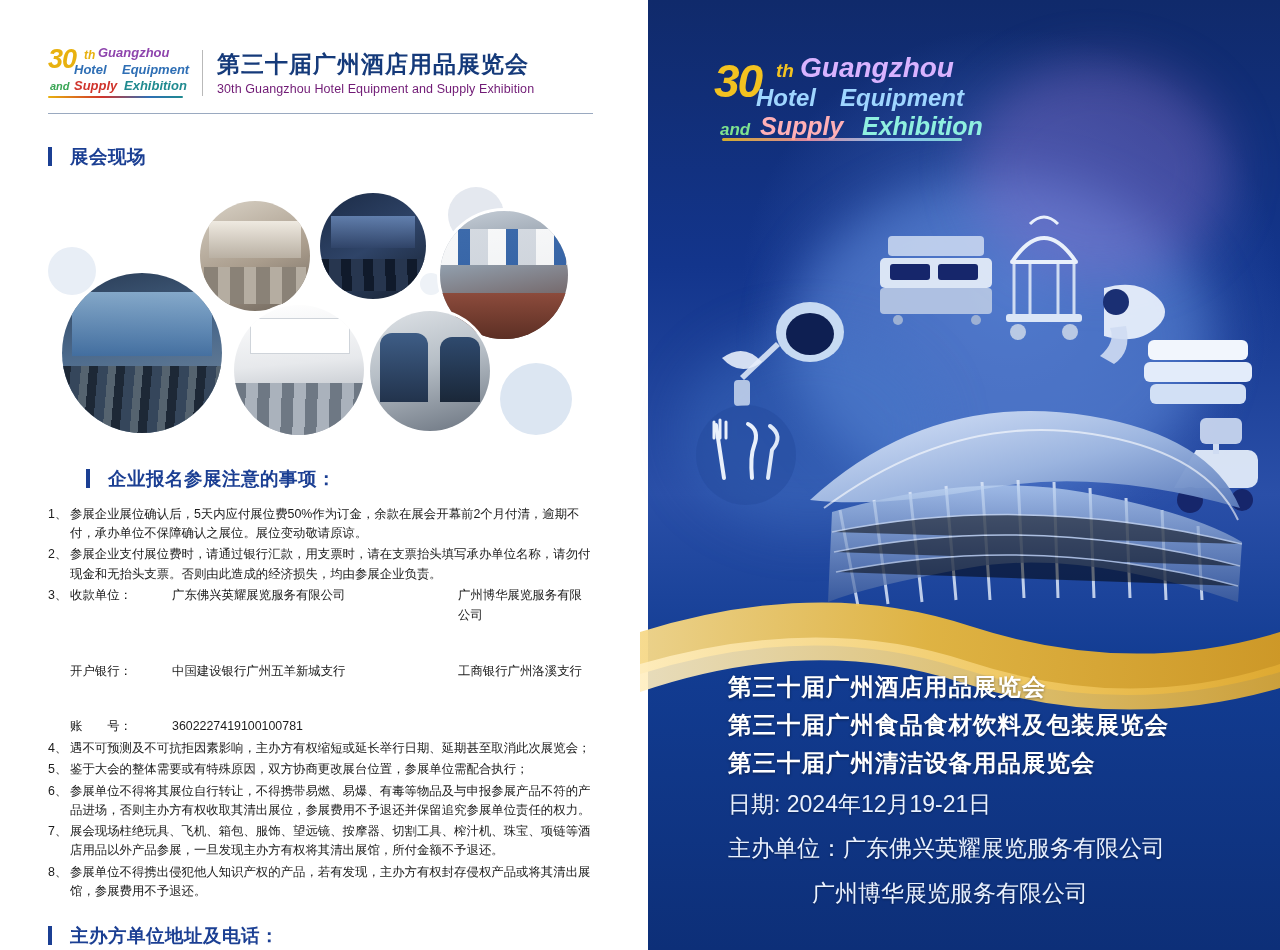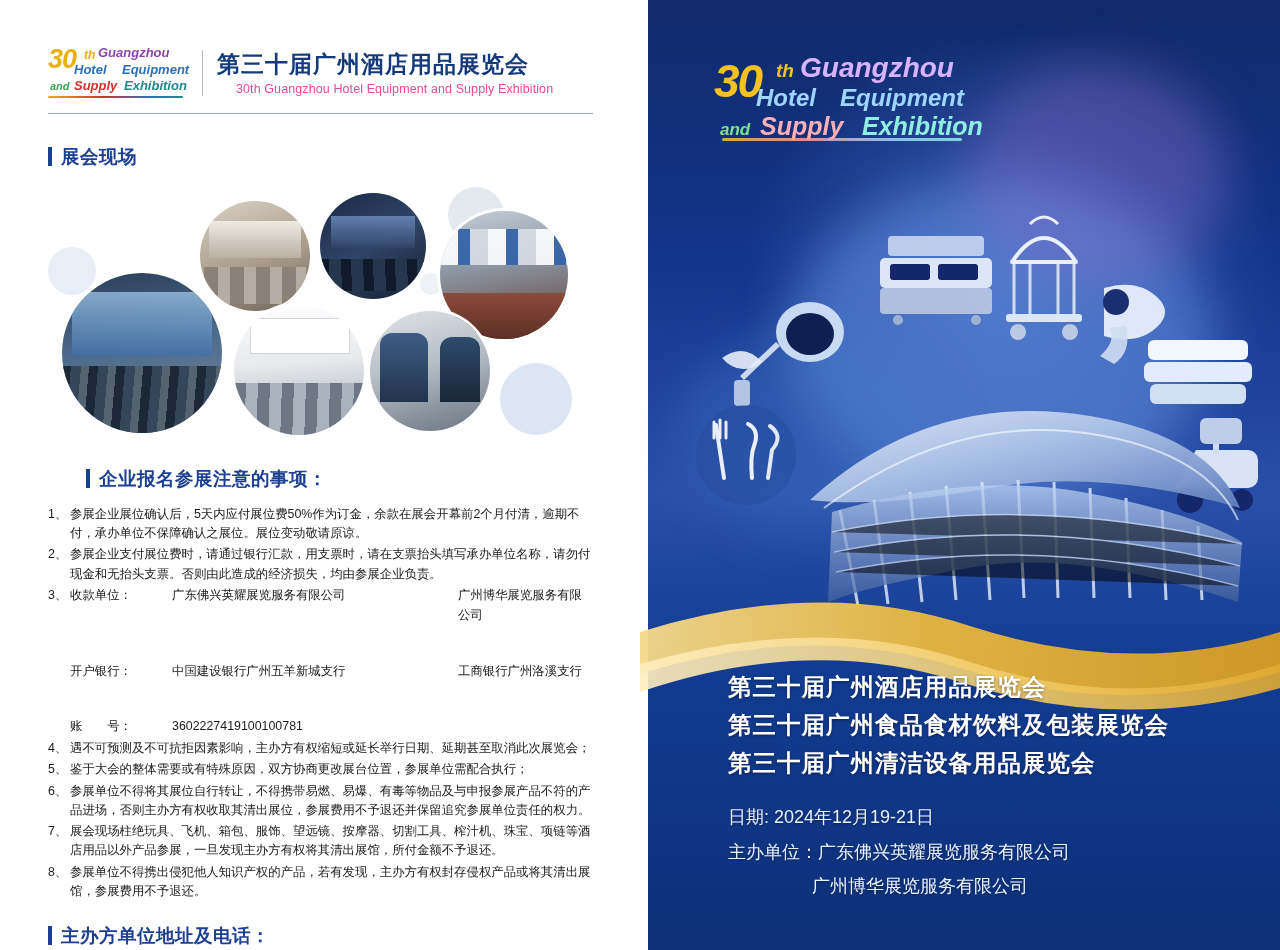--- a/index.html
+++ b/index.html
@@ -139,37 +139,36 @@
   }
   .logo-text .cn {
     font-size: 23px;
     font-weight: bold;
     color: #153a7a;
     letter-spacing: 1px;
     line-height: 1.25;
   }
   .logo-text .en {
     font-size: 12.5px;
-    color: #ec4899;
+    color: #701a75;
     letter-spacing: 0.1px;
     margin-top: 3px;
-    margin-left: 19px;
   }
   .logo-rule {
     margin-top: 11px;
     width: 545px;
     height: 1px;
     background: #9aa9c0;
   }
 
   
   .sec-head {
     display: flex;
     align-items: center;
-    gap: 9px;
+    gap: 18px;
     margin-top: 30px;
   }
   .sec-bar {
     width: 4px;
     height: 19px;
     background: #1b3f93;
   }
   .sec-title {
     font-size: 18.5px;
     font-weight: bold;
@@ -444,22 +443,21 @@
     color: #ffffff;
   }
   .rt-title {
     font-size: 23.5px;
     font-weight: bold;
     letter-spacing: 1px;
     line-height: 1.62;
     text-shadow: 0 1px 3px rgba(0,0,0,.4);
   }
   .rt-info {
-    margin-top: 18px;
-    font-size: 18px;
+    font-size: 23px;
     line-height: 1.92;
     color: #eaf2ff;
     text-shadow: 0 1px 2px rgba(0,0,0,.35);
   }
   .rt-indent {
     padding-left: 84px;
   }
 </style>
 </head>
 <body>

